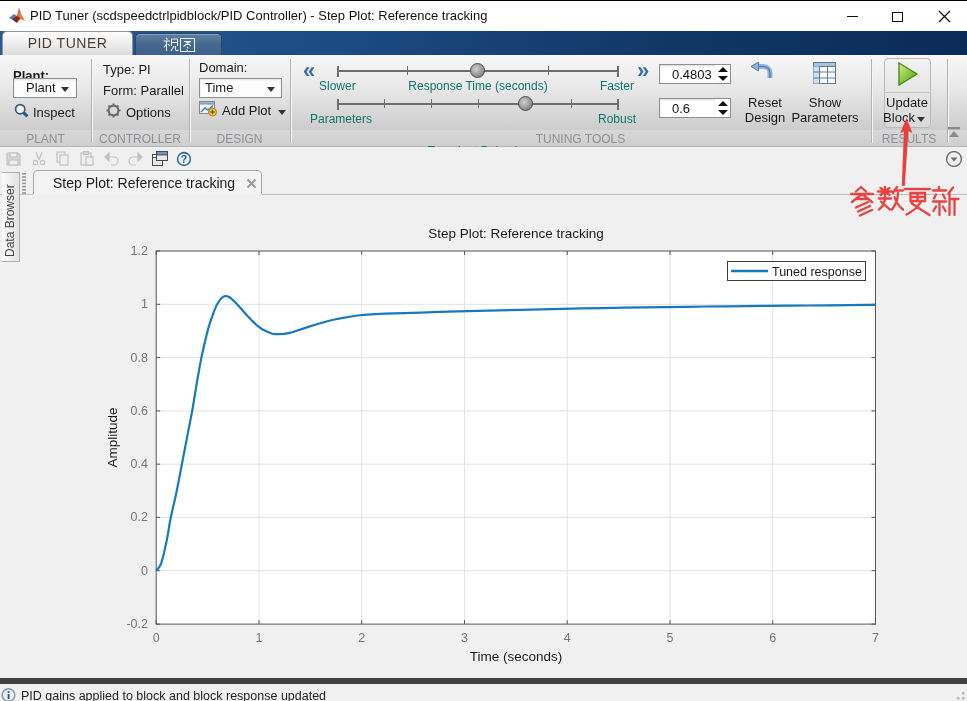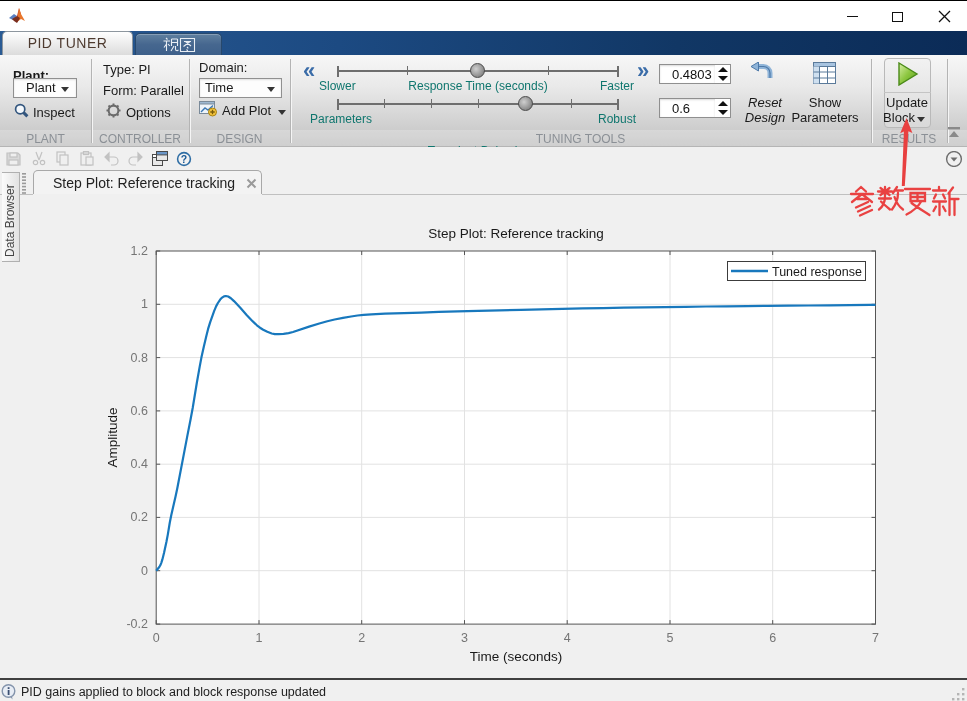--- a/index.html
+++ b/index.html
@@ -38,33 +38,34 @@
 
 #qbar { left:0; top:147px; width:967px; height:23px; background:#f0f0f0; }
 
 
 #main { left:0; top:170px; width:967px; height:508px; background:#f0f0f0; }
 #dbrowser { left:2px; top:2px; width:18px; height:90px; background:linear-gradient(90deg,#fbfbfb,#e2e2e2); border:1px solid #b0b0b0; border-left:none; }
 #dbrowser span { position:absolute; left:1px; top:84px; transform-origin:0 0; transform:rotate(-90deg); font-size:12px; color:#444; white-space:nowrap; }
 #doctab { left:33px; top:0px; width:229px; height:24px; background:#f3f3f3; border:1px solid #a8a8a8; border-bottom:none; border-radius:5px 5px 0 0; font-size:14px; color:#222; }
 
 
-#statusbar { left:0; top:678px; width:967px; height:23px; background:#f0f0f0; border-top:2px solid #404040; font-size:12.5px; color:#222; }
+#statusbar { left:0; top:678px; width:967px; height:23px; background:#f0f0f0; border-top:6px solid #404040; font-size:12.5px; color:#222; }
 </style>
 </head>
 <body>
 <div id="win">
 
   <div class="abs" id="titlebar"></div>
   <svg class="abs" style="left:8px; top:6px;" width="19" height="19" viewBox="0 0 19 19">
     <polygon points="1,12 6,8 9,10 5,14" fill="#5a7fc2"></polygon>
     <polygon points="9,10 11,2 13,8 9,16" fill="#c4452c"></polygon>
     <polygon points="11,2 13,8 17,15 13,13 9,16" fill="#e8762c"></polygon>
     <polygon points="4,13 9,10 12,12 9,17 6,15" fill="#7a2e1f"></polygon>
   </svg>
+  <div class="abs" id="title-text">PID Tuner (scdspeedctrlpidblock/PID Controller) - Step Plot: Reference tracking</div>
   <div class="abs winbtn" style="left:847px; border-bottom:1px solid #111; height:5px;"></div>
   <div class="abs winbtn" style="left:892px; border:1px solid #111; height:10px;"></div>
   <svg class="abs" style="left:938px; top:10px;" width="13" height="13" viewBox="0 0 13 13">
       <path d="M1 1 L12 12 M12 1 L1 12" stroke="#111" stroke-width="1.3"></path>
     </svg>
 
   <div class="abs" id="tabrow"></div>
   <div class="abs" id="tab-active">PID TUNER</div>
   <div class="abs" id="tab-view"></div>
 
@@ -168,21 +169,21 @@
   <svg class="abs" style="left:718px; top:101px;" width="10" height="14" viewBox="0 0 10 14">
       <polygon points="5,0 10,5 0,5" fill="#111"></polygon>
       <polygon points="0,9 10,9 5,14" fill="#111"></polygon>
     </svg>
 
   <svg class="abs" style="left:750px; top:62px;" width="24" height="23" viewBox="0 0 24 23">
     <path d="M20 16 v-5 a6.5 6.5 0 0 0 -6.5 -6.5 h-7" fill="none" stroke="#8fb4d8" stroke-width="5"></path>
     <path d="M20 16 v-5 a6.5 6.5 0 0 0 -6.5 -6.5 h-7" fill="none" stroke="#4e79a8" stroke-width="1.2"></path>
     <polygon points="8.5,0 8.5,9 1,4.5" fill="#8fb4d8" stroke="#4e79a8" stroke-width="1"></polygon>
   </svg>
-  <div class="btn-2line" style="left:735px; top:95px; width:60px;font-style:italic;">Reset<br>Design</div>
+  <div class="btn-2line" style="left:735px; top:95px; width:60px;">Reset<br>Design</div>
   <svg class="abs" style="left:813px; top:62px;" width="24" height="23" viewBox="0 0 24 23">
     <rect x="0.5" y="0.5" width="22" height="21" fill="#fff" stroke="#5a7a9a"></rect>
     <rect x="0.5" y="0.5" width="22" height="4" fill="#a8c4e0" stroke="#5a7a9a"></rect>
     <rect x="0.5" y="4.5" width="6" height="17" fill="#cfe0f0"></rect>
     <g stroke="#5a7a9a" stroke-width="1">
         <line x1="6.5" y1="4.5" x2="6.5" y2="22"></line>
         <line x1="14.5" y1="4.5" x2="14.5" y2="22"></line>
         <line x1="0.5" y1="10" x2="23" y2="10"></line>
         <line x1="0.5" y1="16" x2="23" y2="16"></line>
       </g>

